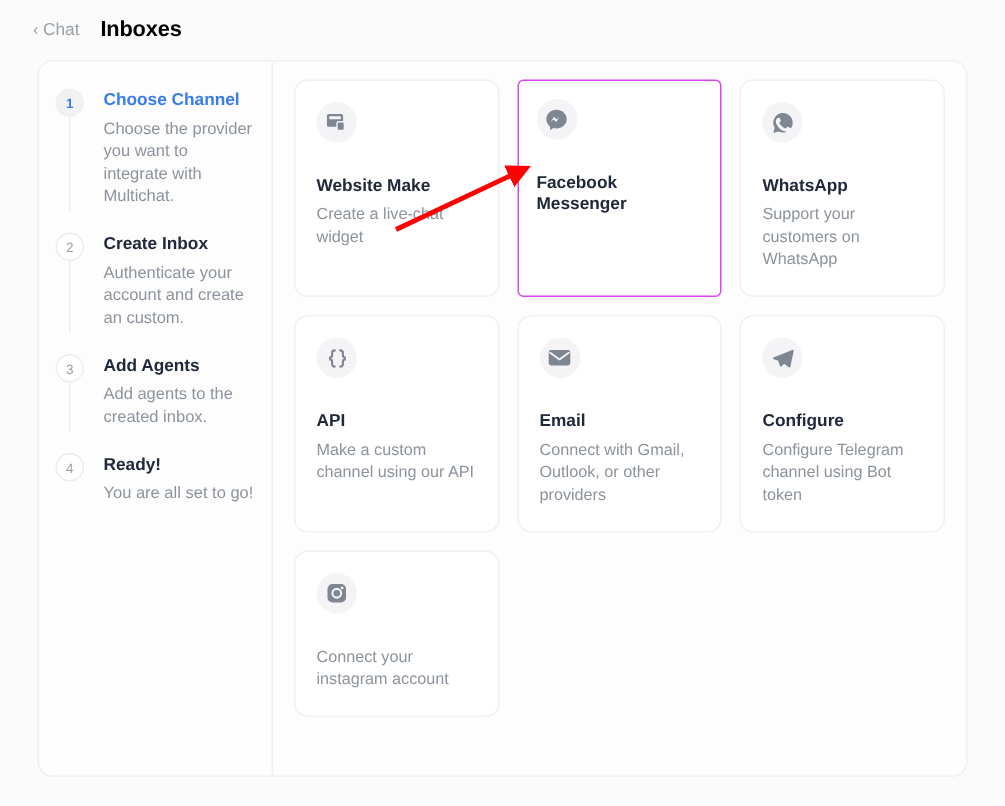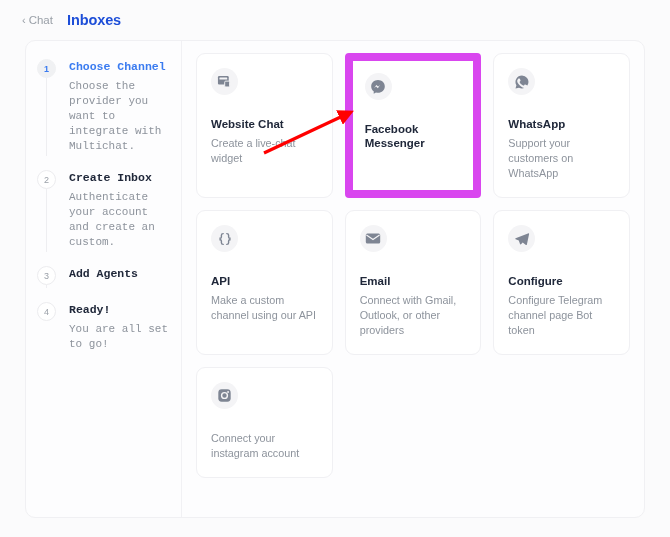--- a/index.html
+++ b/index.html
@@ -40,21 +40,21 @@
   .back-chevron {
     font-size: 11px;
     line-height: 1;
     color: #9aa0a8;
     display: inline-block;
   }
   .page-title {
     margin-left: 14px;
     font-size: 14.5px;
     font-weight: bold;
-    color: #1d4ed8;
+    color: #000000;
     letter-spacing: -0.1px;
   }
 
   
   .outer-panel {
     position: absolute;
     left: 25px;
     top: 40px;
     width: 620px;
     height: 478px;
@@ -114,21 +114,20 @@
     bottom: -2px;
     width: 1px;
     background: #eeeef1;
     z-index: 1;
   }
   .step:last-child .step-line { display: none; }
   .step-body {
     padding-left: 10px;
     padding-right: 12px;
     padding-top: 1px;
-    font-family: Liberation Mono, monospace;
   }
   .step-title {
     font-size: 11.5px;
     font-weight: bold;
     line-height: 14px;
     color: #20283a;
     margin-bottom: 5px;
   }
   .step-title.active { color: #3a7bf0; }
   .step-desc {
@@ -153,21 +152,21 @@
     background: #ffffff;
     border: 1px solid #f0f0f3;
     border-radius: 9px;
     padding: 14px 14px 16px 14px;
     box-sizing: border-box;
     min-height: 110px;
     cursor: pointer;
     position: relative;
   }
   .channel-card.highlighted {
-    border: 8px solid #d946ef;
+    border: 1px solid #d946ef;
     border-radius: 4px;
     padding: 12px 12px 14px 12px;
   }
   .card-icon {
     width: 27px;
     height: 27px;
     border-radius: 50%;
     background: #f4f4f6;
     display: flex;
     align-items: center;
@@ -236,20 +235,21 @@
       </div>
     </div>
 
     <div class="step">
       <div class="step-marker">
         <div class="step-circle idle">3</div>
         <div class="step-line"></div>
       </div>
       <div class="step-body">
         <div class="step-title">Add Agents</div>
+        <div class="step-desc">Add agents to the created inbox.</div>
       </div>
     </div>
 
     <div class="step">
       <div class="step-marker">
         <div class="step-circle idle">4</div>
 
       </div>
       <div class="step-body">
         <div class="step-title">Ready!</div>
@@ -263,21 +263,21 @@
     <div class="card-grid">
 
       <div class="channel-card">
         <div class="card-icon">
           <svg width="15" height="15" viewBox="0 0 16 16">
             <rect x="1" y="2.2" width="11.5" height="9" rx="1.2" fill="#7e8593"></rect>
             <rect x="2.6" y="3.8" width="8.3" height="2" rx="0.6" fill="#f4f4f6"></rect>
             <rect x="8.2" y="7.6" width="5.2" height="6.2" rx="1.1" fill="#7e8593" stroke="#f4f4f6" stroke-width="1"></rect>
           </svg>
         </div>
-        <div class="card-title">Website Chat</div>
+        <div class="card-title">Website Make</div>
         <div class="card-desc">Create a live-chat widget</div>
       </div>
 
       <div class="channel-card highlighted">
         <div class="card-icon">
           <svg width="16" height="16" viewBox="0 0 16 16">
             <path d="M8 1.1C4.2 1.1 1.2 3.9 1.2 7.4c0 2 1 3.8 2.5 4.9v2.4l2.3-1.3c0.6 0.2 1.3 0.3 2 0.3 3.8 0 6.8-2.8 6.8-6.3S11.8 1.1 8 1.1z" fill="#7e8593"></path>
             <path d="M4.1 9.3L6.3 5.9l1.9 1.7 1.8-1.7-2.1 3.4-1.9-1.7-1.9 1.7z" fill="#f4f4f6"></path>
           </svg>
         </div>
@@ -317,21 +317,21 @@
         <div class="card-desc">Connect with Gmail, Outlook, or other providers</div>
       </div>
 
       <div class="channel-card">
         <div class="card-icon">
           <svg width="16" height="16" viewBox="0 0 16 16">
             <path d="M14.6 2.2L1.6 7.3c-0.5 0.2-0.5 0.8 0 1l3.2 1.2 1.2 3.5c0.2 0.5 0.7 0.5 1 0.2l1.7-1.7 3.2 2.4c0.4 0.3 0.9 0.1 1-0.4l2.2-10.4c0.1-0.5-0.3-0.9-0.5-0.9z" fill="#7e8593"></path>
           </svg>
         </div>
         <div class="card-title">Configure</div>
-        <div class="card-desc">Configure Telegram channel page Bot token</div>
+        <div class="card-desc">Configure Telegram channel using Bot token</div>
       </div>
 
       <div class="channel-card">
         <div class="card-icon">
           <svg width="15" height="15" viewBox="0 0 16 16">
             <rect x="1.4" y="1.4" width="13.2" height="13.2" rx="3.6" fill="#7e8593"></rect>
             <circle cx="8" cy="8" r="3.1" fill="none" stroke="#f4f4f6" stroke-width="1.5"></circle>
             <circle cx="11.8" cy="4.2" r="1" fill="#f4f4f6"></circle>
           </svg>
         </div>

